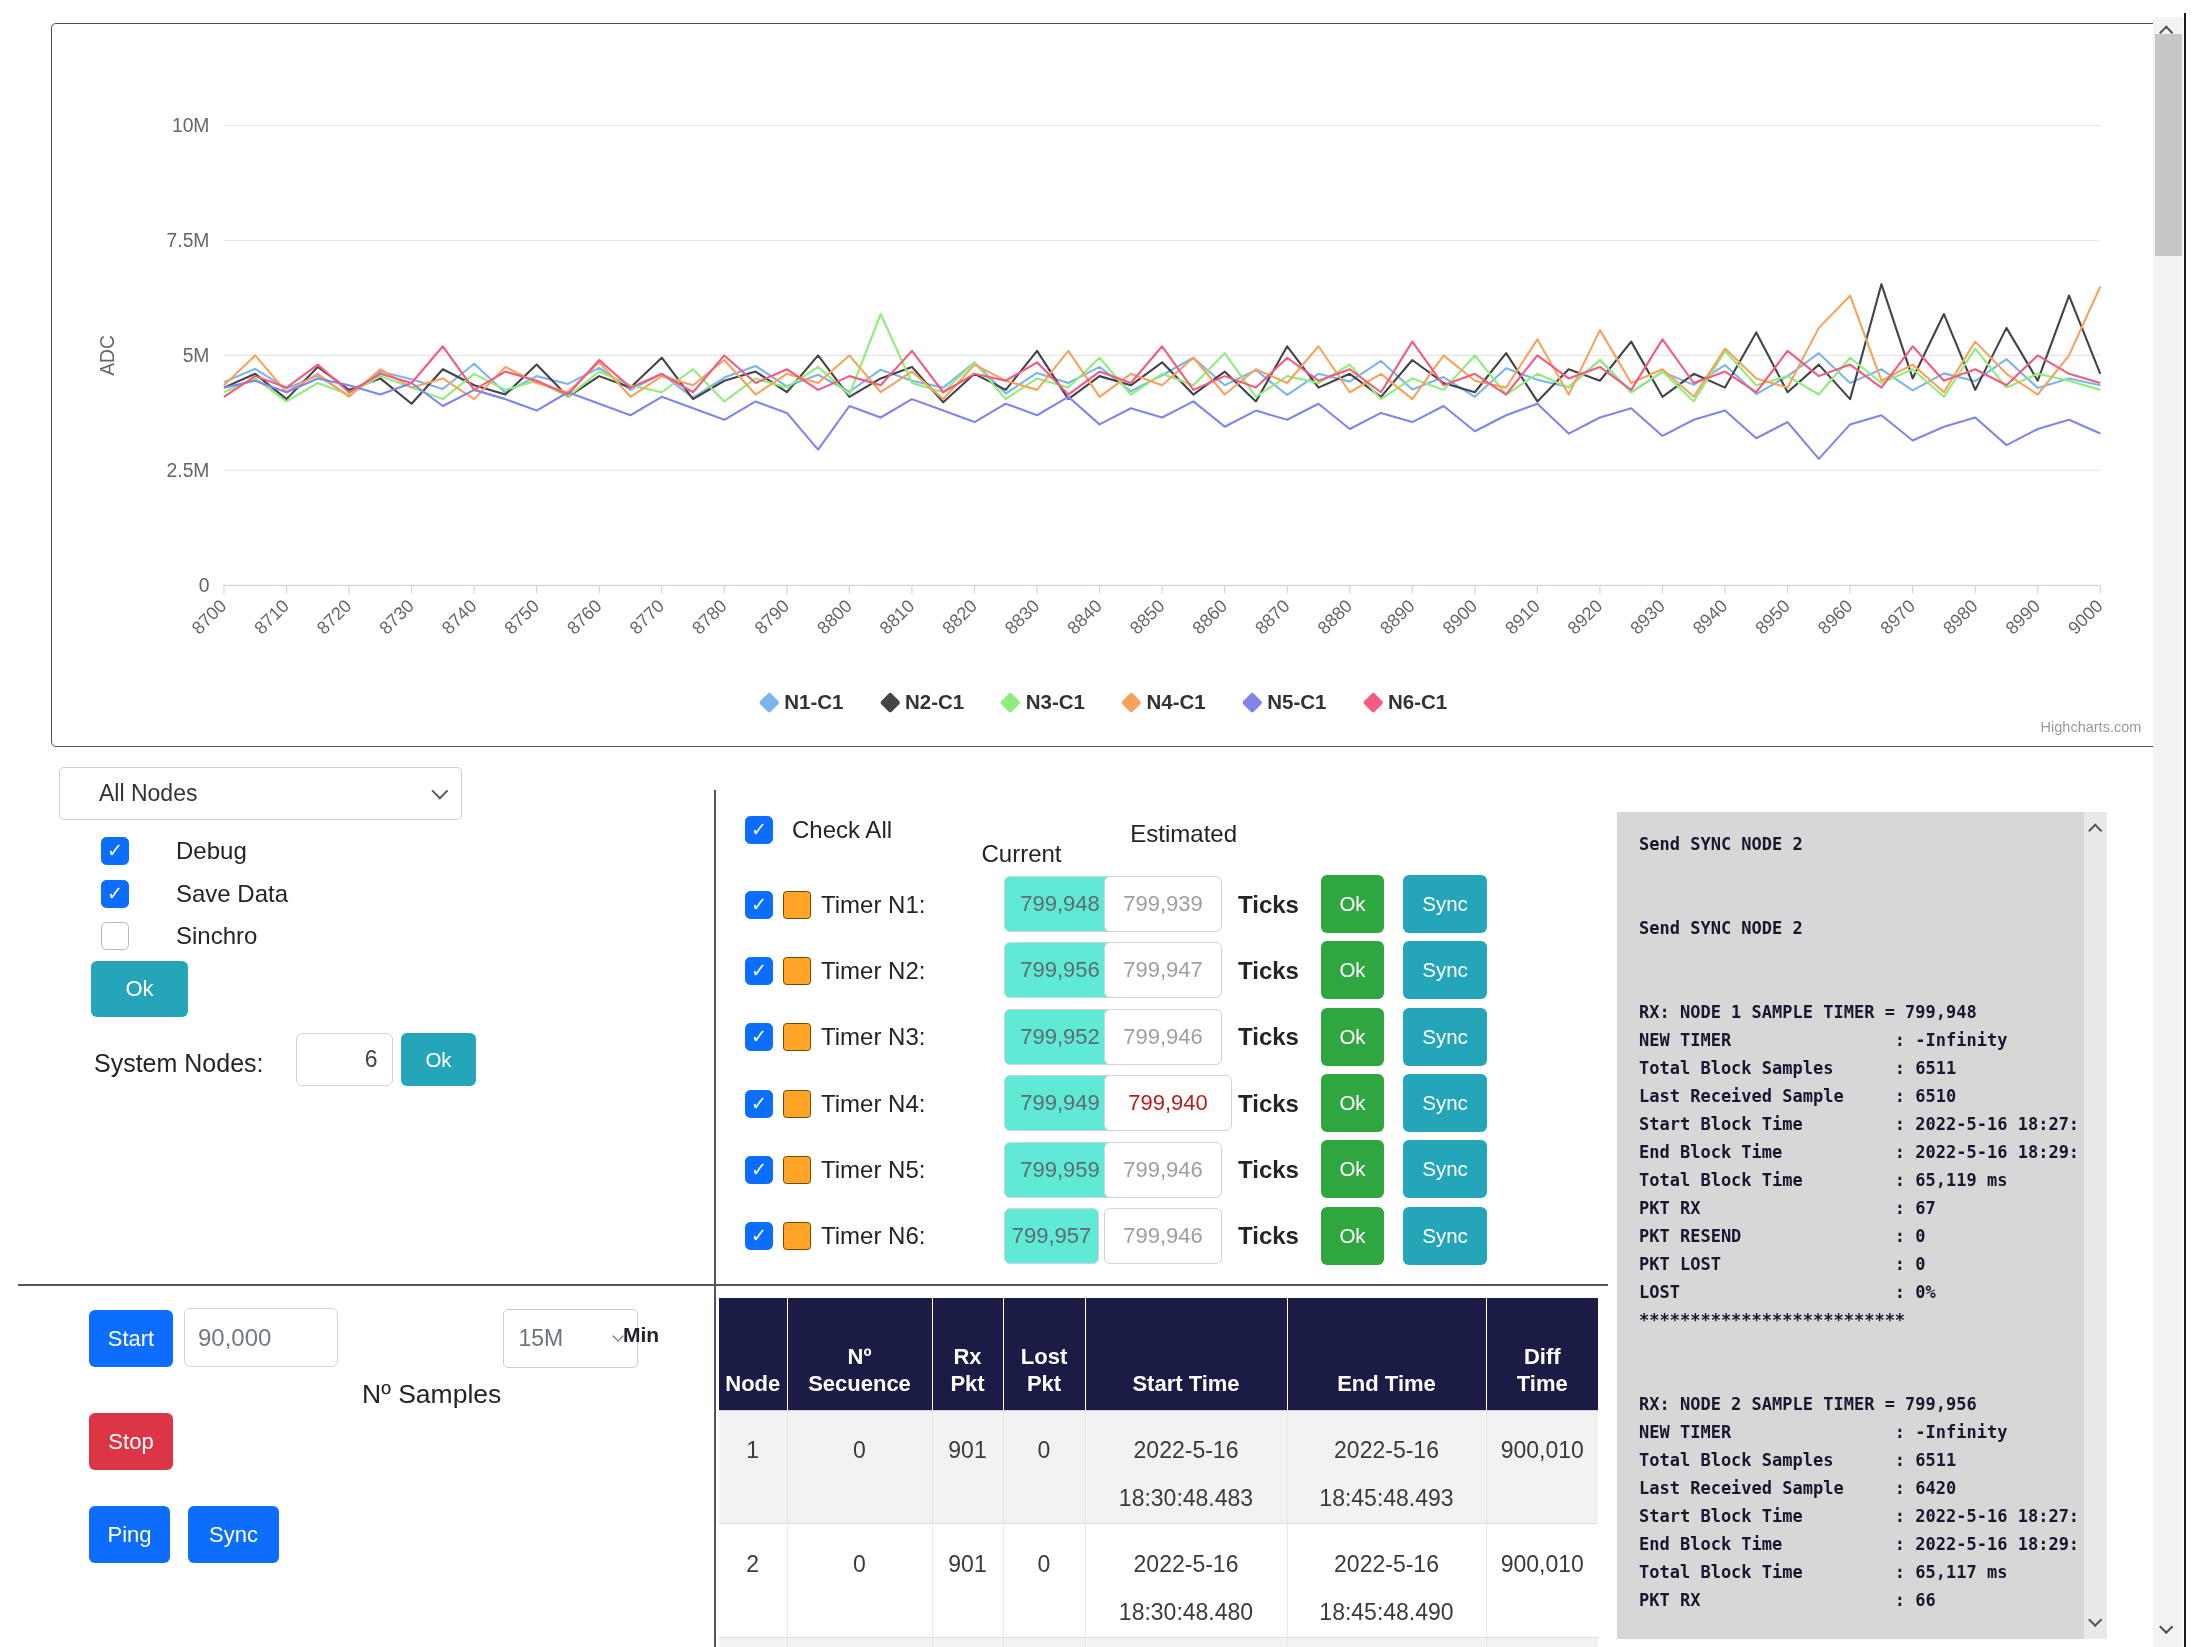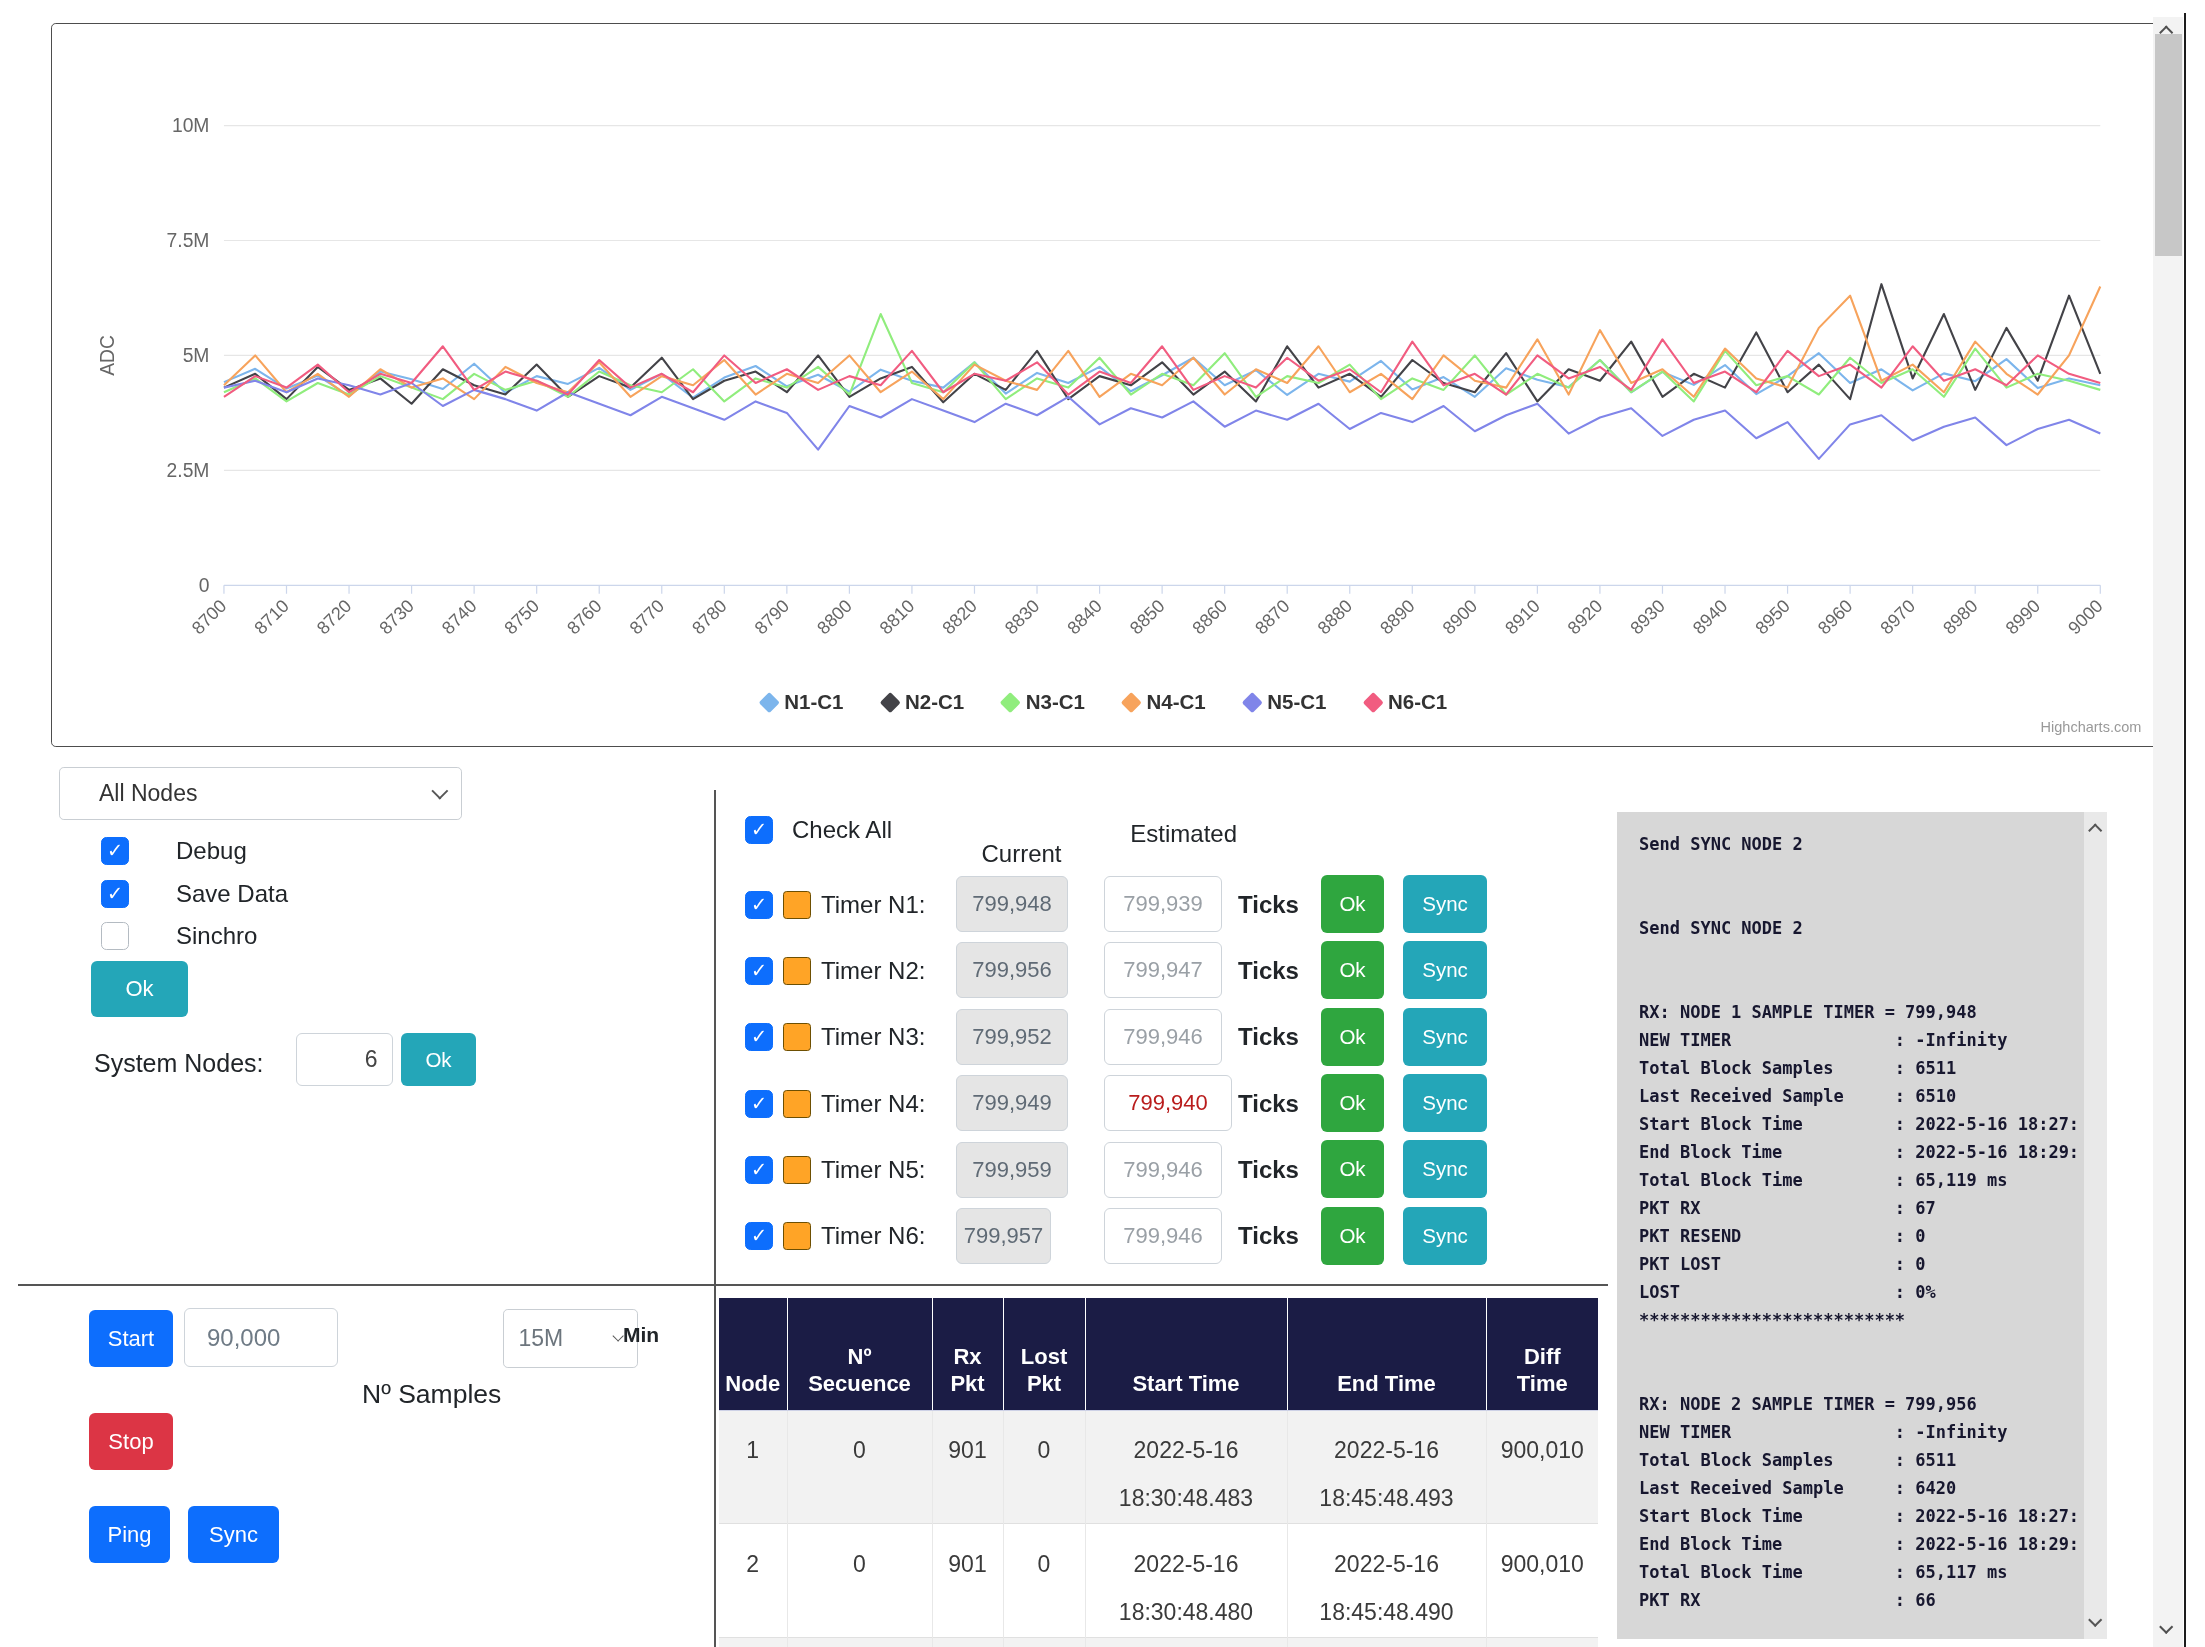--- a/index.html
+++ b/index.html
@@ -28,21 +28,21 @@
   .cb.on .t{display:block;}
   .osq{width:28px;height:28px;background:#ffa426;border:1.8px solid #6d4f02;border-radius:3.6px;box-sizing:border-box;}
   
   .btn{display:flex;align-items:center;justify-content:center;color:#fff;font-size:22px;
        border-radius:6px;cursor:pointer;}
   .btn-teal{background:#24a6b8;} .btn-green{background:#2fa63f;}
   .btn-blue{background:#0d6efd;} .btn-red{background:#dc3545;}
   
   .input{border:1.2px solid #ced4da;border-radius:6px;background:#fff;display:flex;
          align-items:center;font-size:23px;color:#6c757d;box-sizing:border-box;}
-  .input.gray{background:#e5e5e5;color:#5f6a75;}
+  .input.gray{background:#5eead4;color:#5f6a75;margin-left:48px;}
   .input.center{justify-content:center;}
   .lbl{font-size:24px;color:#212529;}
   
   .vline{width:1.8px;background:#555;} .hline{height:1.8px;background:#555;}
   
   #log{left:1617px;top:812px;width:490px;height:827px;background:#d7d7d7;}
   #log-lines{position:absolute;left:22px;top:18px;right:30px;bottom:6px;overflow:hidden;}
   .log-line{white-space:pre;font-family:"DejaVu Sans Mono",monospace;font-weight:bold;
             font-size:17px;line-height:28px;color:#17172f;}
   #log-sb{position:absolute;right:0;top:0;width:23px;height:100%;background:#e9e9e9;}
@@ -247,21 +247,21 @@
         <div class="log-line">Total Block Time         : 65,117 ms</div>
         <div class="log-line">PKT RX                   : 66</div>
       </div>
     <div id="log-sb">
       <span class="sb-arrow" style="top:13.3px;transform:rotate(-135deg);"></span>
       <span class="sb-arrow" style="bottom:13.3px;transform:rotate(45deg);"></span>
     </div>
   </div>
 
   <div class="abs btn btn-blue" style="left:89px;top:1310px;width:84px;height:57px;">Start</div>
-  <div class="abs input" style="left:184px;top:1308px;width:154px;height:59px;padding-left:22px;font-size:24px;color:#6f7b86;">
+  <div class="abs input" style="left:184px;top:1308px;width:154px;height:59px;padding-left:13px;font-size:24px;color:#6f7b86;">
     <span>90,000</span>
   </div>
   <div class="abs lbl" style="left:362px;top:1379px;font-size:26.5px;font-weight:400;text-align:right;">Nº Samples</div>
   <div class="abs select" style="left:503px;top:1309px;width:104px;height:57px;color:#6c757d;">
     <span>15M</span>
     <span class="chev" style="width:7.2px;height:7.2px;border-width:1.8px;"></span>
   </div>
   <div class="abs lbl" style="left:623px;top:1323px;font-size:21px;font-weight:700;">Min</div>
   <div class="abs btn btn-red" style="left:89px;top:1413px;width:84px;height:57px;">Stop</div>
   <div class="abs btn btn-blue" style="left:89px;top:1506px;width:81px;height:57px;">Ping</div>

